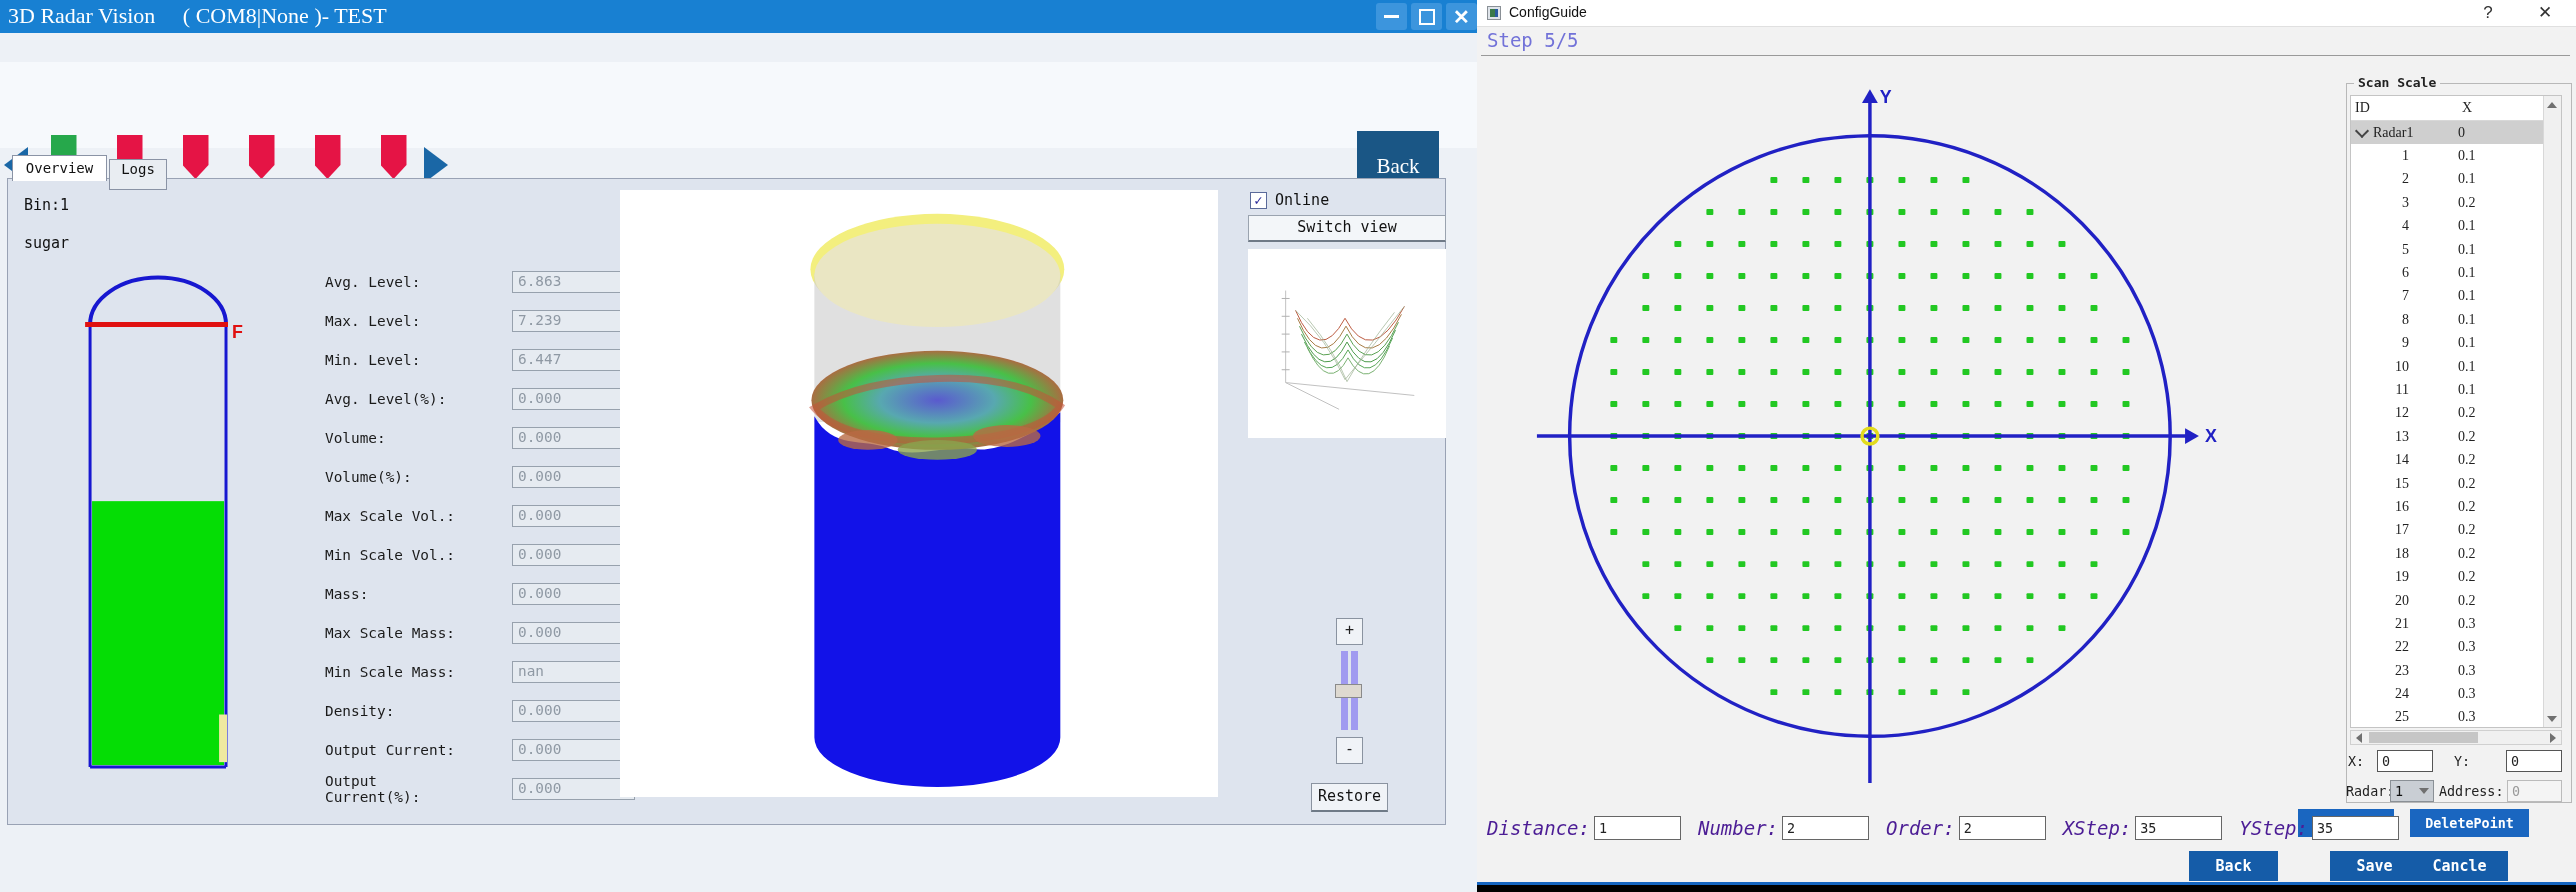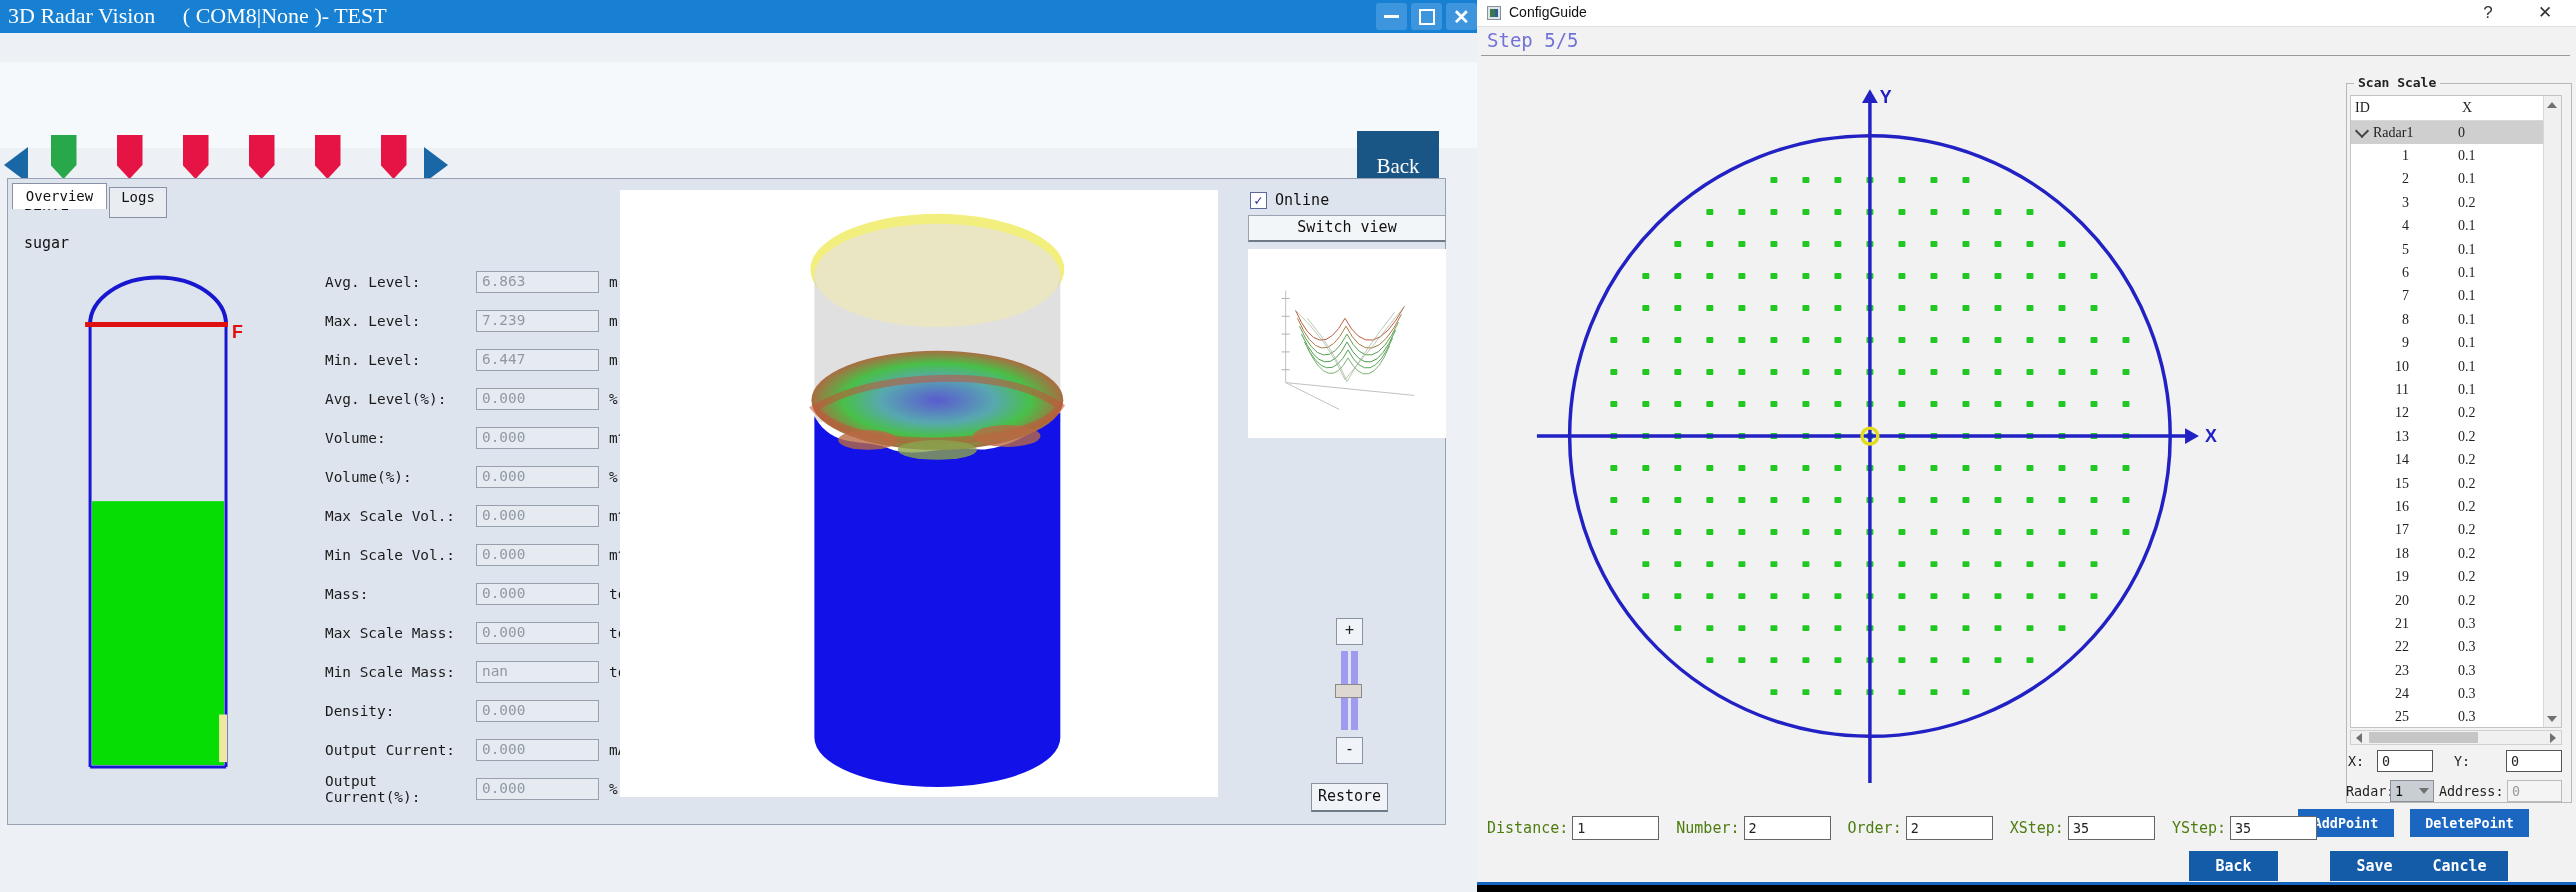--- a/index.html
+++ b/index.html
@@ -29,32 +29,32 @@
   .bin{width:59px;margin-right:7px;text-align:center;}
   .bin-icon{width:26px;height:44px;margin:0 auto;
             clip-path:polygon(0 0,100% 0,100% 68%,50% 100%,0 68%);}
   .bin-label{font-size:14px;color:#111;margin-top:3px;}
   #back-button{position:absolute;left:1357px;top:69px;width:82px;height:70px;background:#1a5685;
                color:#fff;font-family:"Liberation Serif",serif;font-size:21px;display:flex;
                align-items:center;justify-content:center;}
   #lw-panel{position:absolute;left:7px;top:178px;width:1439px;height:647px;background:#dee4ee;
             border:1px solid #99a2b4;box-sizing:border-box;}
   .tab{position:absolute;box-sizing:border-box;border:1px solid #8a93a5;text-align:center;
-       font-size:14px;color:#111;margin-top:28px;}
+       font-size:14px;color:#111;}
   #tab-overview{left:12px;top:155px;width:95px;height:26px;background:#fff;border-bottom:none;
                 line-height:24px;z-index:3;}
   #tab-logs{left:109px;top:159px;width:58px;height:31px;background:#e9edf2;line-height:19px;z-index:2;}
   #bin-name{position:absolute;left:24px;top:196px;font-size:15px;color:#111;}
   #material-name{position:absolute;left:24px;top:234px;font-size:15px;color:#111;}
   #tank-svg{position:absolute;left:77px;top:263px;}
   #fields{position:absolute;left:325px;top:262px;}
   .f-row{height:39px;display:flex;align-items:center;}
   .f-label{width:151px;font-size:14.4px;color:#1a1a1a;}
   .f-box{width:123px;height:22px;background:#e6ebf1;border:1px solid #97a1ad;box-sizing:border-box;
-         font-size:14.4px;color:#8f99a4;padding:1px 0 0 5px;overflow:hidden;}
+         font-size:14.4px;color:#8f99a4;padding:1px 0 0 5px;overflow:hidden;margin-left:36px;}
   .f-unit{margin-left:10px;font-size:14.4px;color:#1a1a1a;}
   #view3d{position:absolute;left:620px;top:190px;width:598px;height:607px;background:#fff;}
   #online-row{position:absolute;left:1250px;top:191px;display:flex;align-items:center;}
   #online-box{width:15px;height:15px;background:#fff;border:1px solid #5a6a9a;display:flex;
               align-items:center;justify-content:center;font-size:14px;color:#2a2a9a;font-weight:bold;}
   #online-label{margin-left:8px;font-size:15px;color:#111;}
   #switch-view{position:absolute;left:1248px;top:215px;width:198px;height:27px;background:#f3f6f9;
                border:1px solid #9aa3af;border-bottom:2px solid #6f7a87;box-sizing:border-box;
                text-align:center;font-size:15px;color:#111;line-height:23px;}
   #thumb3d{position:absolute;left:1248px;top:249px;width:198px;height:189px;background:#fff;}
@@ -124,21 +124,21 @@
   #hs-thumb{position:absolute;left:18px;top:1px;width:109px;height:11px;background:#c6c6c6;}
   .rw-label{position:absolute;font-size:13.4px;color:#222;}
   .rw-input{position:absolute;height:22px;background:#fff;border:1px solid #555;box-sizing:border-box;
             font-family:"DejaVu Sans Mono",monospace;font-size:13.4px;color:#222;padding-left:4px;width:56px;}
   .rw-input:disabled{background:#f4f4f4;color:#999;border-color:#bbb;}
   #radar-select{position:absolute;left:913px;top:780px;width:44px;height:22px;background:#c9ced4;
                 border:1px solid #8a9096;box-sizing:border-box;font-size:13.4px;color:#111;
                 display:flex;align-items:center;justify-content:space-between;padding:0 4px;}
   #grid-fields{position:absolute;left:10px;top:813px;height:30px;display:flex;align-items:center;}
   .g-pair{display:flex;align-items:center;margin-right:17px;}
-  .g-label{font-size:15px;color:#4d7c0f;margin-right:4px;}
+  .g-label{font-size:19px;color:#4c1d95;margin-right:4px;font-style:italic;}
   .g-input{width:87px;height:24px;background:#fff;border:1px solid #666;box-sizing:border-box;
            font-family:"DejaVu Sans Mono",monospace;font-size:13.4px;color:#222;padding-left:4px;}
   .blue-btn{position:absolute;background:#155ca8;color:#fff;font-size:13.4px;font-weight:bold;
             display:flex;align-items:center;justify-content:center;}
   #addpoint-btn{left:821px;top:809px;width:96px;height:28px;background:#1a66c0;}
   #deletepoint-btn{left:933px;top:809px;width:119px;height:28px;background:#1a66c0;}
   #back-btn{left:712px;top:851px;width:89px;height:30px;font-size:15px;}
   #save-btn{left:833px;top:851px;width:89px;height:30px;font-size:15px;margin-left:20px;}
   #cancle-btn{left:934px;top:851px;width:97px;height:30px;font-size:15px;}
 </style>

